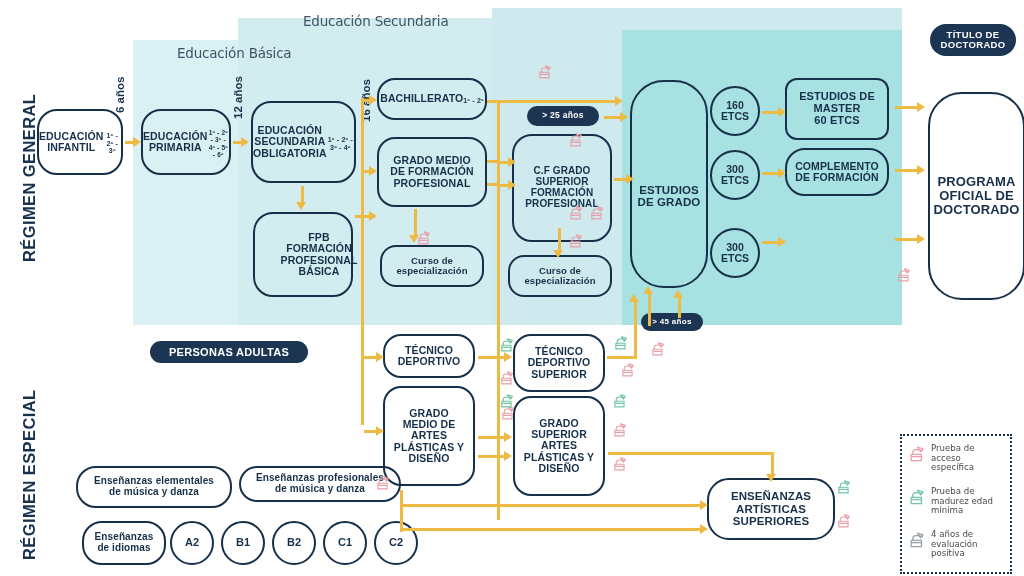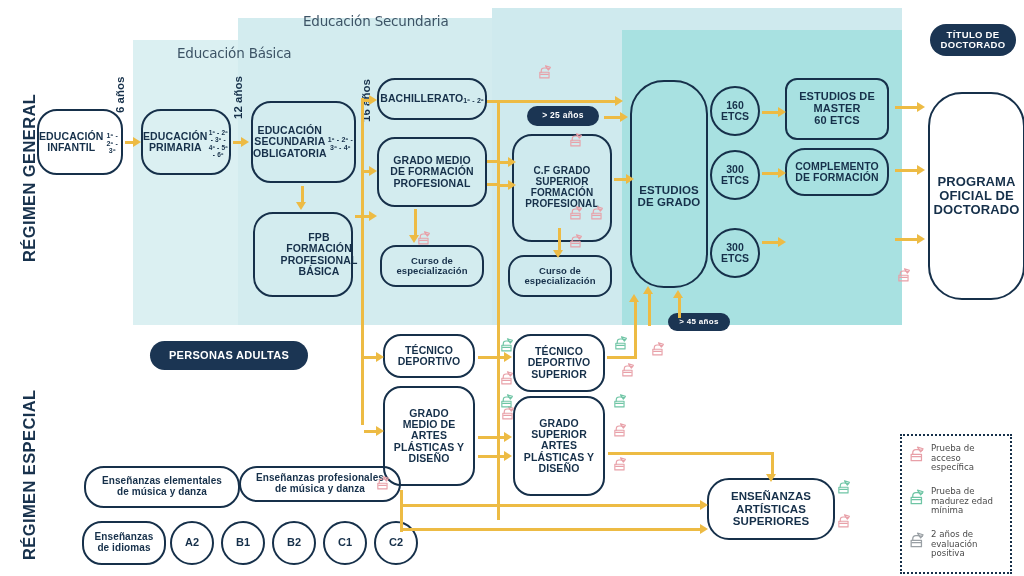--- a/index.html
+++ b/index.html
@@ -231,43 +231,43 @@
 SUPERIOR
 ARTES
 PLÁSTICAS Y
 DISEÑO</div>
     </div>
     <div class="node" style="left: 707px; top: 478px; width: 128px; height: 62px; font-size: 11.5px; border-radius: 22px; font-weight: bold;">
       <div style="white-space: pre-line;">ENSEÑANZAS
 ARTÍSTICAS
 SUPERIORES</div>
     </div>
-    <div class="node" style="left: 84px; top: 466px; width: 156px; height: 42px; font-size: 10px; border-radius: 20px; font-weight: bold;">
+    <div class="node" style="left: 76px; top: 466px; width: 156px; height: 42px; font-size: 10px; border-radius: 20px; font-weight: bold;">
       <div style="white-space: pre-line;">Enseñanzas elementales
 de música y danza</div>
     </div>
     <div class="node" style="left: 239px; top: 466px; width: 162px; height: 36px; font-size: 10px; border-radius: 20px; font-weight: bold;">
       <div style="white-space: pre-line;">Enseñanzas profesionales
 de música y danza</div>
     </div>
     <div class="node" style="left: 82px; top: 521px; width: 84px; height: 44px; font-size: 10px; border-radius: 20px; font-weight: bold;">
       <div style="white-space: pre-line;">Enseñanzas
 de idiomas</div>
     </div>
     <div class="badge" style="left: 930px; top: 24px; width: 86px; height: 32px; font-size: 9.5px; background: rgb(27, 53, 83); flex-direction: column;">
       <div>TÍTULO DE</div>
       <div>DOCTORADO</div>
     </div>
     <div class="badge" style="left: 527px; top: 106px; width: 72px; height: 20px; font-size: 8.5px; background: rgb(27, 53, 83);">
       <div>&gt; 25 años</div>
     </div>
-    <div class="badge" style="left: 668px; top: 313px; width: 62px; height: 18px; font-size: 8px; background: rgb(27, 53, 83);">
+    <div class="badge" style="left: 641px; top: 313px; width: 62px; height: 18px; font-size: 8px; background: rgb(27, 53, 83);">
       <div>&gt; 45 años</div>
     </div>
-    <div class="badge" style="left: 150px; top: 341px; width: 158px; height: 29px; font-size: 11px; background: rgb(27, 53, 83);">
+    <div class="badge" style="left: 150px; top: 341px; width: 158px; height: 22px; font-size: 11px; background: rgb(27, 53, 83);">
       <div>PERSONAS ADULTAS</div>
     </div>
     <div class="circle" style="left: 710px; top: 86px; width: 50px; height: 50px; font-size: 10.5px;">
       <div>160</div>
       <div>ETCS</div>
     </div>
     <div class="circle" style="left: 710px; top: 150px; width: 50px; height: 50px; font-size: 10.5px;">
       <div>300</div>
       <div>ETCS</div>
     </div>
@@ -568,18 +568,18 @@
 mínima</div>
       </div>
       <div class="legend-row" style="left: 6px; top: 94px;">
         <div class="legend-ico"><svg viewBox="0 0 24 24" fill="none" stroke="#9aa0a5" stroke-width="1.6" stroke-linecap="round" stroke-linejoin="round">
             <path d="M4 13 h13 v8 H4 z"></path>
             <path d="M6 13 v-2 a4 4 0 0 1 4-4 h3"></path>
             <path d="M12 4 l7 2 -3 4 z"></path>
             <path d="M13 7 l5 1"></path>
             <path d="M5 16 h11"></path>
           </svg></div>
-        <div class="legend-txt">2 años de
+        <div class="legend-txt">4 años de
 evaluación
 positiva</div>
       </div>
     </div>
   </div>
 
 </body></html>

